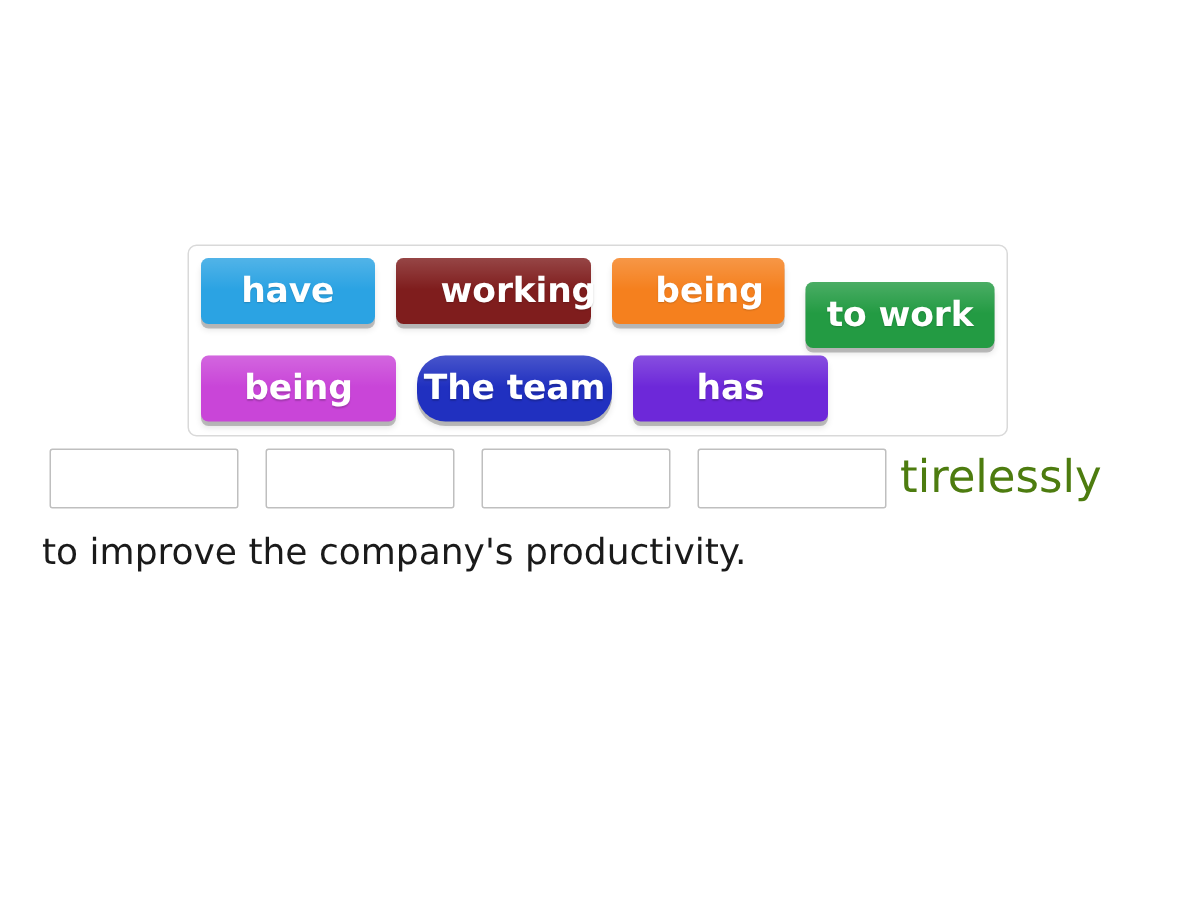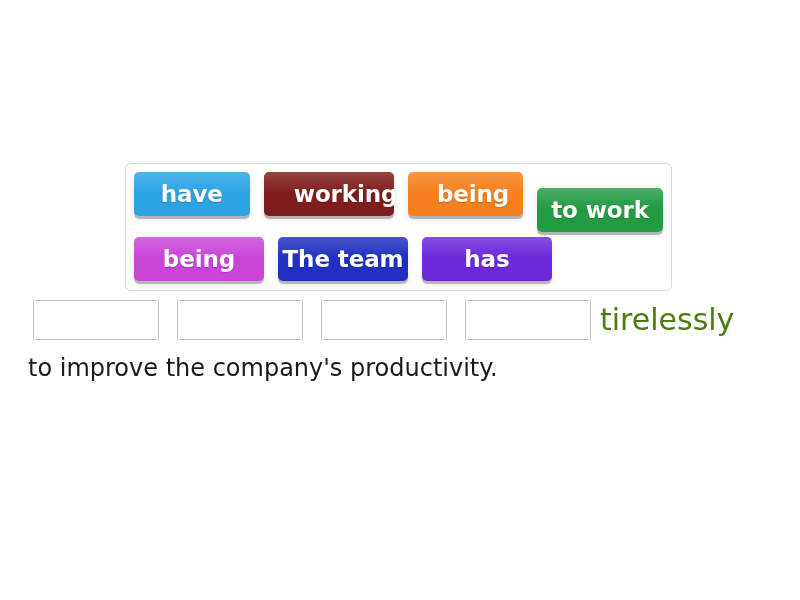--- a/index.html
+++ b/index.html
@@ -71,21 +71,21 @@
     border-radius: 5px 5px 0 0;
     background: linear-gradient(180deg, rgba(255,255,255,0.18), rgba(255,255,255,0));
     pointer-events: none;
   }
 
   .tile-w0 { width: 130px; }
   .tile-w1 { width: 130px; }
   .tile-w2 { width: 130px; }
   .tile-w3 { width: 141px; margin-top: 16px; }
   .tile-w4 { width: 130px; }
-  .tile-w5 { width: 130px; }
+  .tile-w5 { width: 130px; border-radius: 19px; }
   .tile-w6 { width: 130px; }
 
   
   .sentence {
     position: absolute;
     left: 24px;
     top: 292px;
     width: 760px;
     font-family: "DejaVu Sans", sans-serif;
     font-size: 30px;

